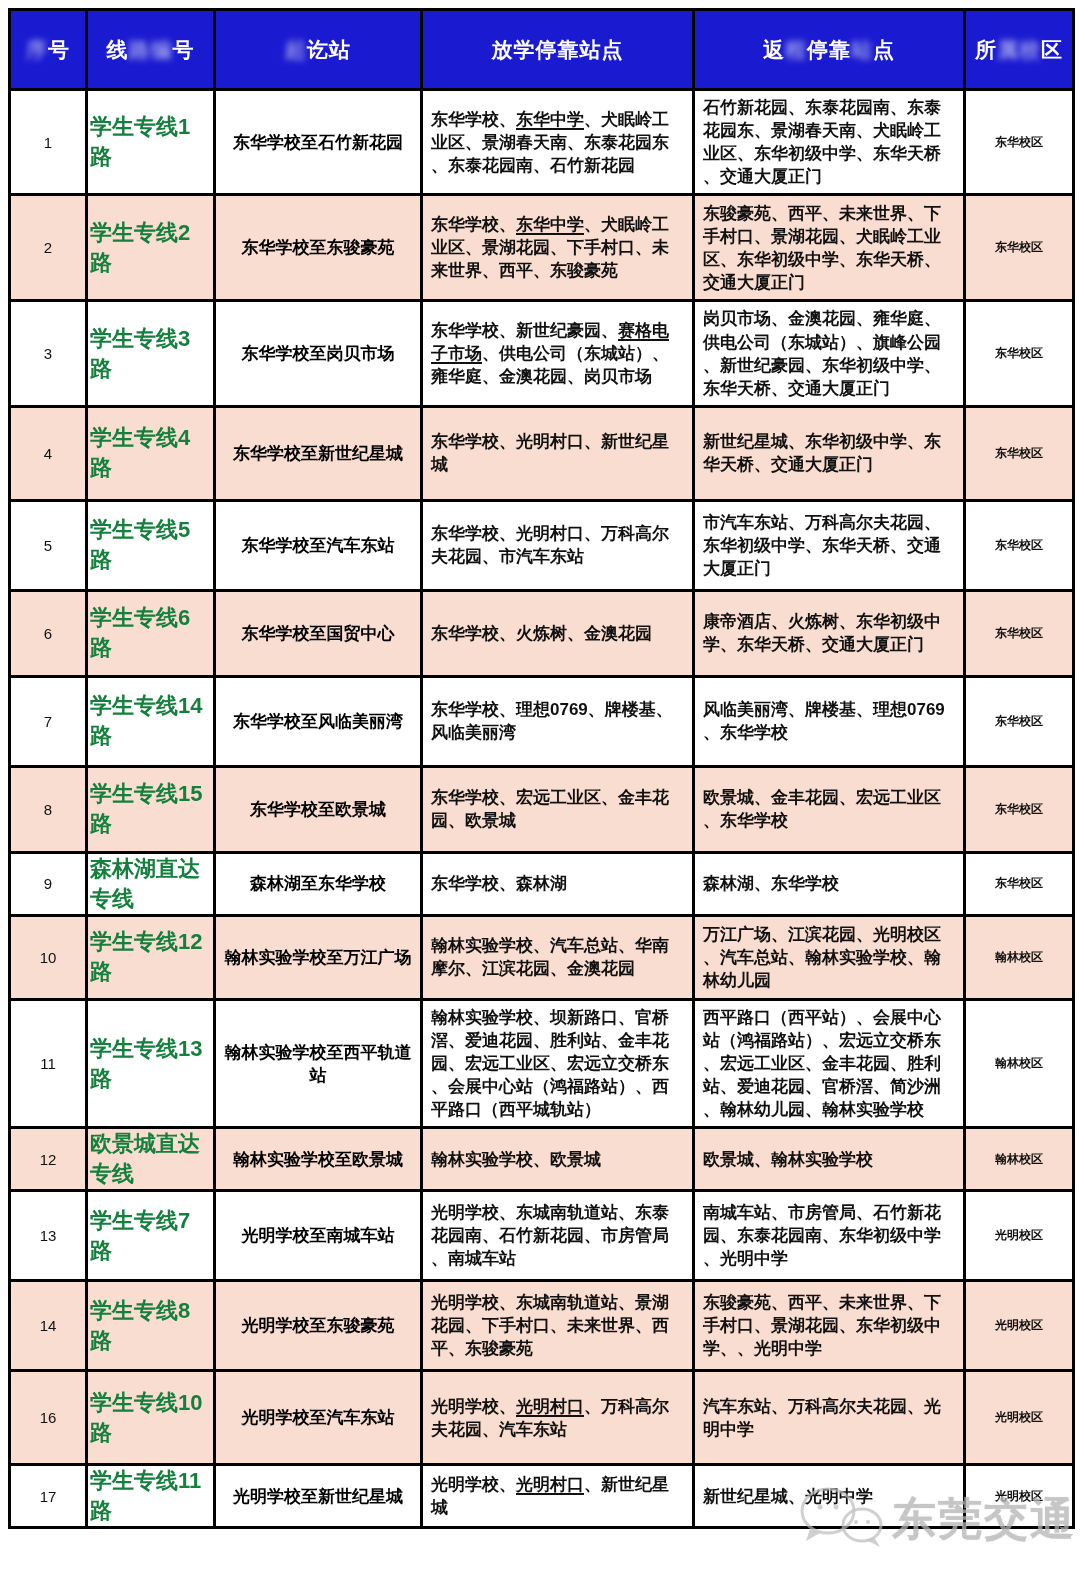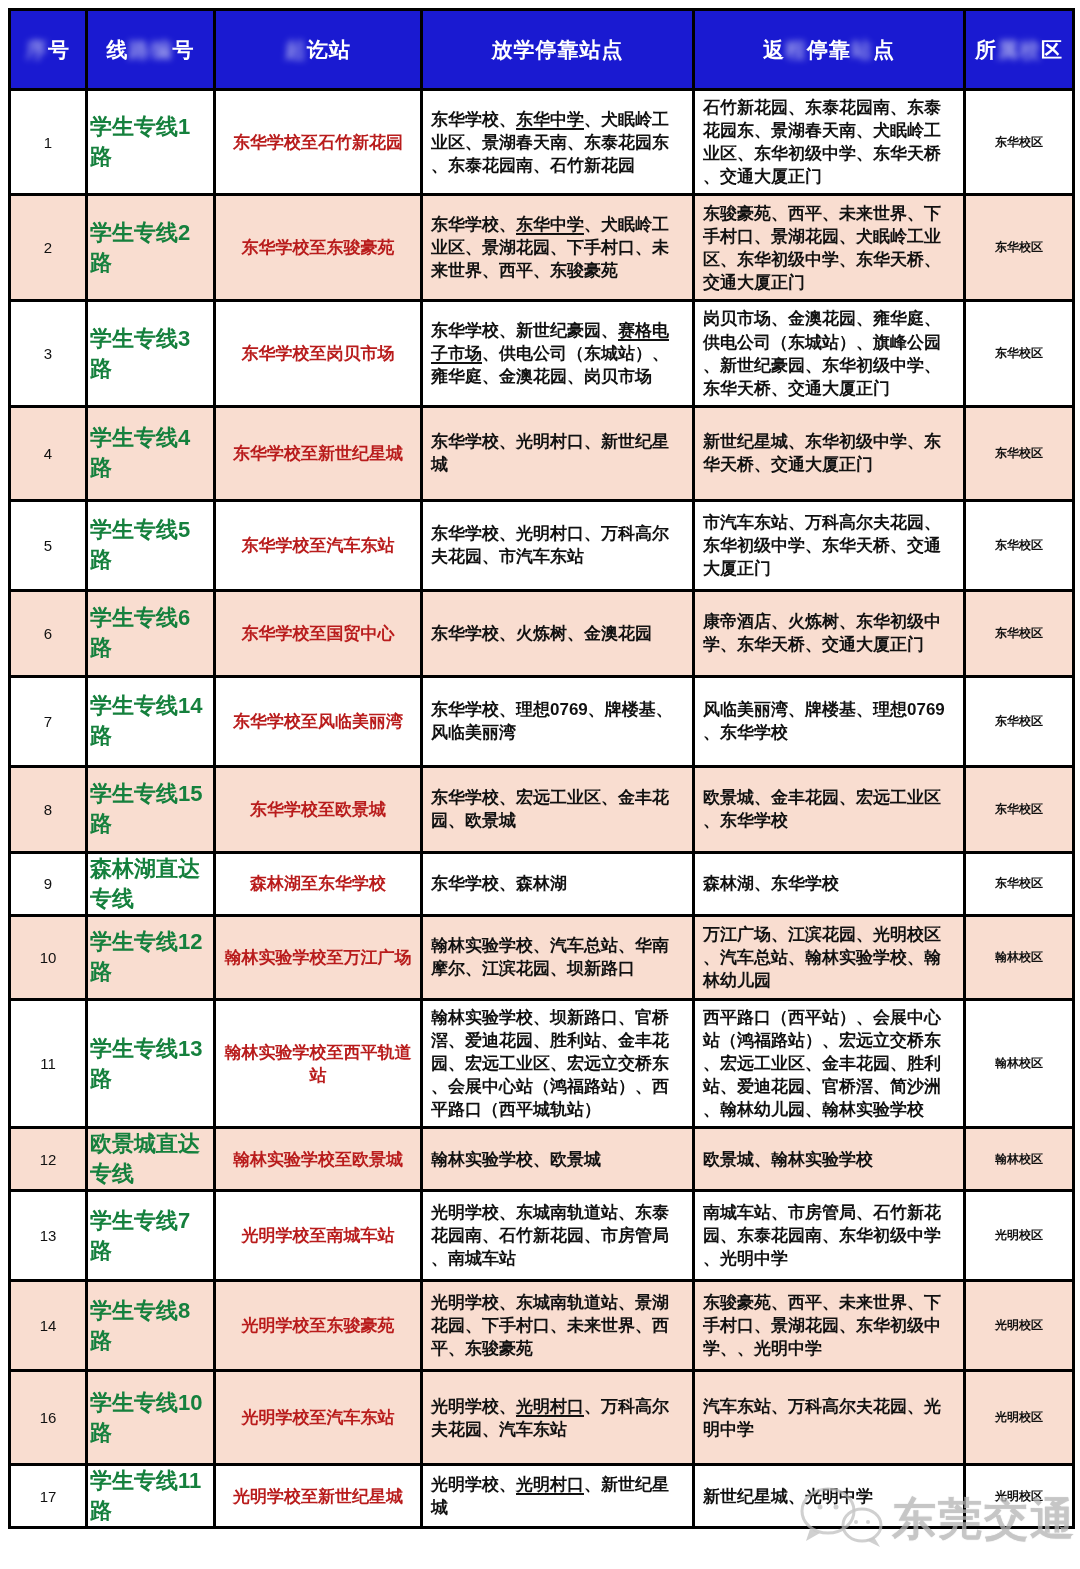--- a/index.html
+++ b/index.html
@@ -35,21 +35,21 @@
     background:var(--header-bg);
     color:var(--header-text);
     font-size:21px;
     font-weight:bold;
     text-align:center;
     letter-spacing:1px;
   }
   .smudge{filter:blur(3px);opacity:.55;}
   .c-no{text-align:center;font-size:15px;color:#111;}
   .c-line{text-align:left;font-size:22px;font-weight:bold;color:#15803d;padding:0 2px;}
-  .c-route{text-align:center;font-size:17px;font-weight:bold;color:#b91c1c;padding:0 6px;}
+  .c-route{text-align:center;font-size:17px;font-weight:bold;color:#000000;padding:0 6px;}
   .c-stops{
     font-size:17px;font-weight:bold;color:#111;
     text-align:left;padding:5px 8px;
     line-height:1.36;
     word-break:break-all;
     line-break:anywhere;
   }
   .c-campus{text-align:center;font-size:12px;font-weight:bold;color:#111;}
   tr.shaded td{background:var(--shaded-bg);}
   u{text-underline-offset:3px;text-decoration-thickness:2px;}
@@ -160,21 +160,21 @@
         <td class="c-line">森林湖直达专线</td>
         <td class="c-route">森林湖至东华学校</td>
         <td class="c-stops">东华学校、森林湖</td>
         <td class="c-stops">森林湖、东华学校</td>
         <td class="c-campus">东华校区</td>
       </tr>
       <tr class="shaded" style="height: 84px;">
         <td class="c-no">10</td>
         <td class="c-line">学生专线12路</td>
         <td class="c-route">翰林实验学校至万江广场</td>
-        <td class="c-stops">翰林实验学校、汽车总站、华南摩尔、江滨花园、坝新路口</td>
+        <td class="c-stops">翰林实验学校、汽车总站、华南摩尔、江滨花园、金澳花园</td>
         <td class="c-stops">万江广场、江滨花园、光明校区、汽车总站、翰林实验学校、翰林幼儿园</td>
         <td class="c-campus">翰林校区</td>
       </tr>
       <tr style="height: 114px;">
         <td class="c-no">11</td>
         <td class="c-line">学生专线13路</td>
         <td class="c-route">翰林实验学校至西平轨道站</td>
         <td class="c-stops">翰林实验学校、坝新路口、官桥滘、爱迪花园、胜利站、金丰花园、宏远工业区、宏远立交桥东 、会展中心站（鸿福路站）、西平路口（西平城轨站）</td>
         <td class="c-stops">西平路口（西平站）、会展中心站（鸿福路站）、宏远立交桥东 、宏远工业区、金丰花园、胜利站、爱迪花园、官桥滘、简沙洲、翰林幼儿园、翰林实验学校</td>
         <td class="c-campus">翰林校区</td>

